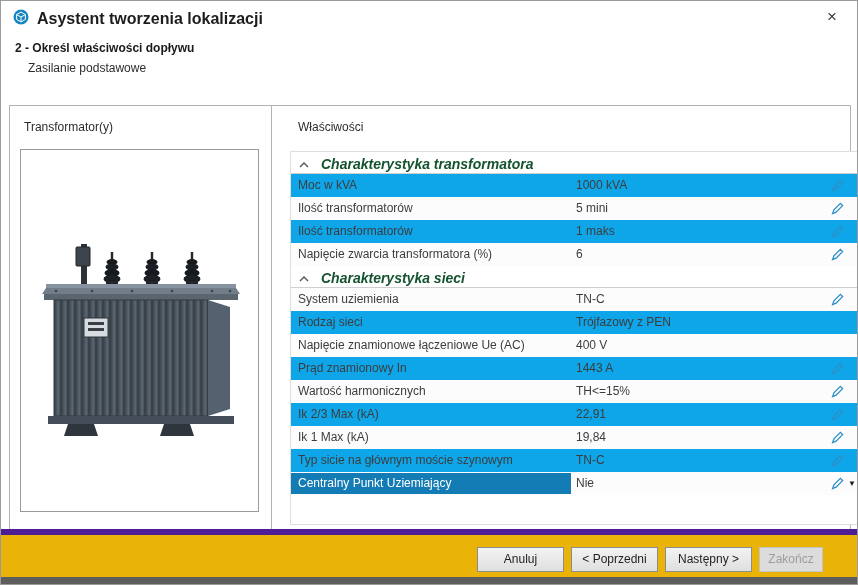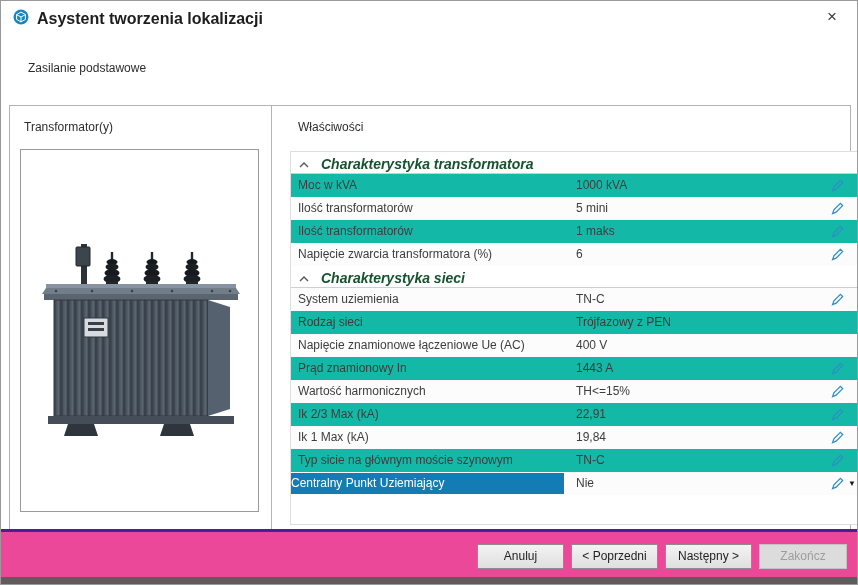--- a/index.html
+++ b/index.html
@@ -41,67 +41,68 @@
     position:absolute;left:18px;top:45px;width:566px;height:372px;
     border:1px solid #dedede;background:#fff;overflow:hidden;
   }
   .sec-row{
     position:relative;height:22px;line-height:22px;background:#fff;
     border-bottom:1px solid #cfcfcf;font-size:14px;font-weight:700;color:#14532d;
     padding-left:8px;box-sizing:border-box;cursor:default;font-style:italic;
   }
   .sec-row .chev{display:inline-block;margin-right:12px;vertical-align:1px;}
   .prop-row{position:relative;height:23px;background:#fcfcfc;font-size:12px;color:#3d3d3d;}
-  .prop-row.alt{background:#14b8a6;}
+  .prop-row.alt{background:#0ea5e9;}
   .prop-label{position:absolute;left:7px;top:0;height:23px;line-height:23px;width:268px;
     white-space:nowrap;overflow:hidden;}
   .prop-value{position:absolute;left:285px;top:0;height:23px;line-height:23px;white-space:nowrap;}
   .edit-ic{position:absolute;right:13px;top:5px;width:13px;height:13px;color:var(--edit-icon);cursor:pointer;}
   .dd-ic{position:absolute;right:1px;top:7px;font-size:8px;color:#1b1b1b;cursor:pointer;}
   .prop-row.selected .prop-label{
-    left:0;width:273px;top:1px;height:21px;line-height:21px;
+    left:0;width:273px;padding-left:7px;top:1px;height:21px;line-height:21px;
     background:var(--accent);color:#fff;
   }
   
   .footer{
     position:absolute;left:0;top:528px;width:100%;height:49px;
-    background:#ec4899;border-top:3px solid #4c1d95;
+    background:#eab308;border-top:6px solid #4c1d95;
   }
   .btn{
     position:absolute;top:12px;height:25px;width:87px;font-size:12px;color:#1f1f1f;
     background:linear-gradient(#f3f3f3,#dfdfdf);border:1px solid #8c8c8c;
     text-align:center;line-height:23px;cursor:pointer;box-sizing:border-box;
   }
   .btn.disabled{
     background:#dcdcdc;border:1px solid #c3c3c3;color:#9d9d9d;cursor:default;
   }
   .btn-anuluj{left:476px;}
   .btn-poprzedni{left:570px;}
   .btn-nastepny{left:664px;}
-  .btn-zakoncz{left:758px;width:88px;}
+  .btn-zakoncz{left:758px;width:64px;}
   
   .bottom-strip{position:absolute;left:0;bottom:0;width:100%;height:7px;background:#5d5d5d;}
 </style>
 </head>
 <body>
 
 <div class="window">
 
   <div class="titlebar">
     <span class="app-icon">
       <svg width="16" height="16" viewBox="0 0 16 16">
         <circle cx="8" cy="8" r="7.5" fill="#1886c0"></circle>
         <path d="M8 3.1 L12.4 5.6 V10.4 L8 12.9 L3.6 10.4 V5.6 Z" fill="none" stroke="#ffffff" stroke-width="1"></path>
         <path d="M3.6 5.6 L8 8 L12.4 5.6 M8 8 V12.9" fill="none" stroke="#ffffff" stroke-width="1"></path>
       </svg>
     </span>
     <span class="title-text">Asystent tworzenia lokalizacji</span>
     <span class="close-btn">×</span>
   </div>
 
+  <div class="step-title">2 - Określ właściwości dopływu</div>
   <div class="step-sub">Zasilanie podstawowe</div>
 
   <div class="content">
 
     <div class="left-pane">
       <div class="pane-title">Transformator(y)</div>
       <div class="img-box">
         <svg width="215" height="195" viewBox="0 0 215 195">
           <defs>
             <pattern id="fins" width="7" height="10" patternUnits="userSpaceOnUse">

